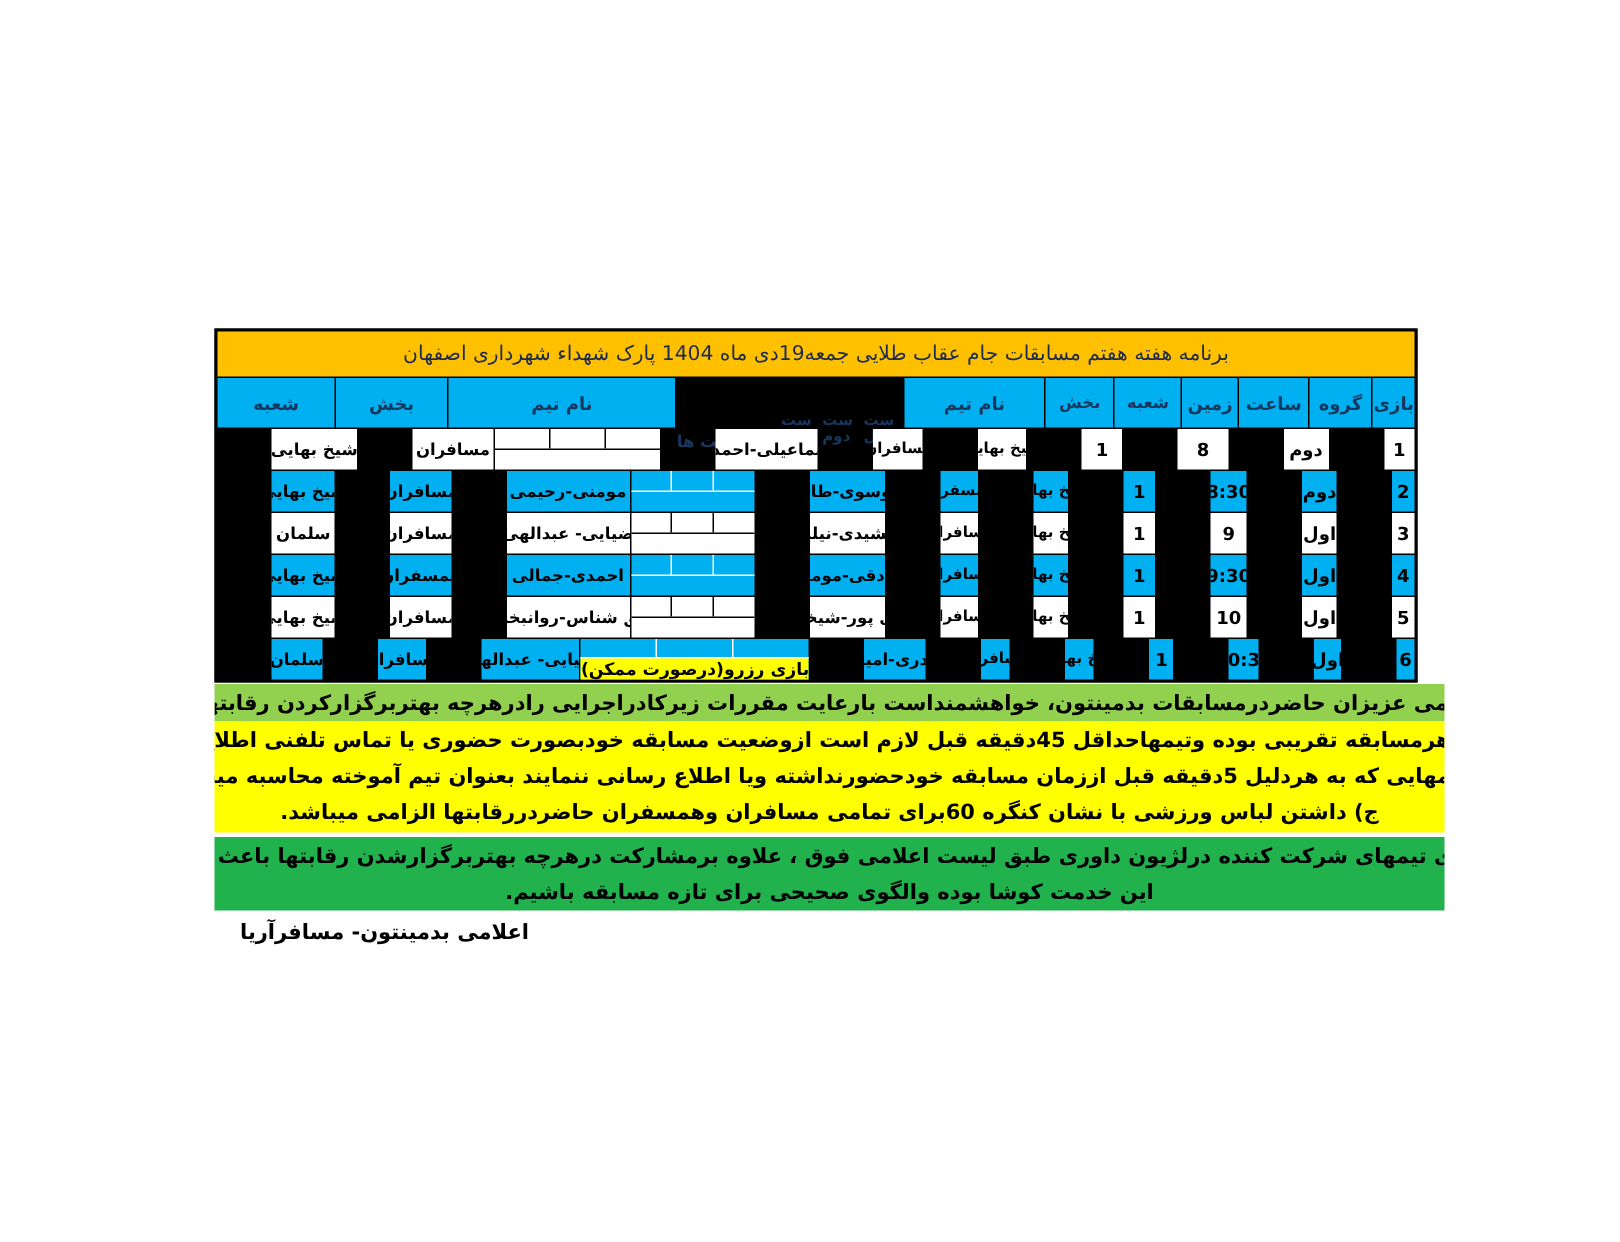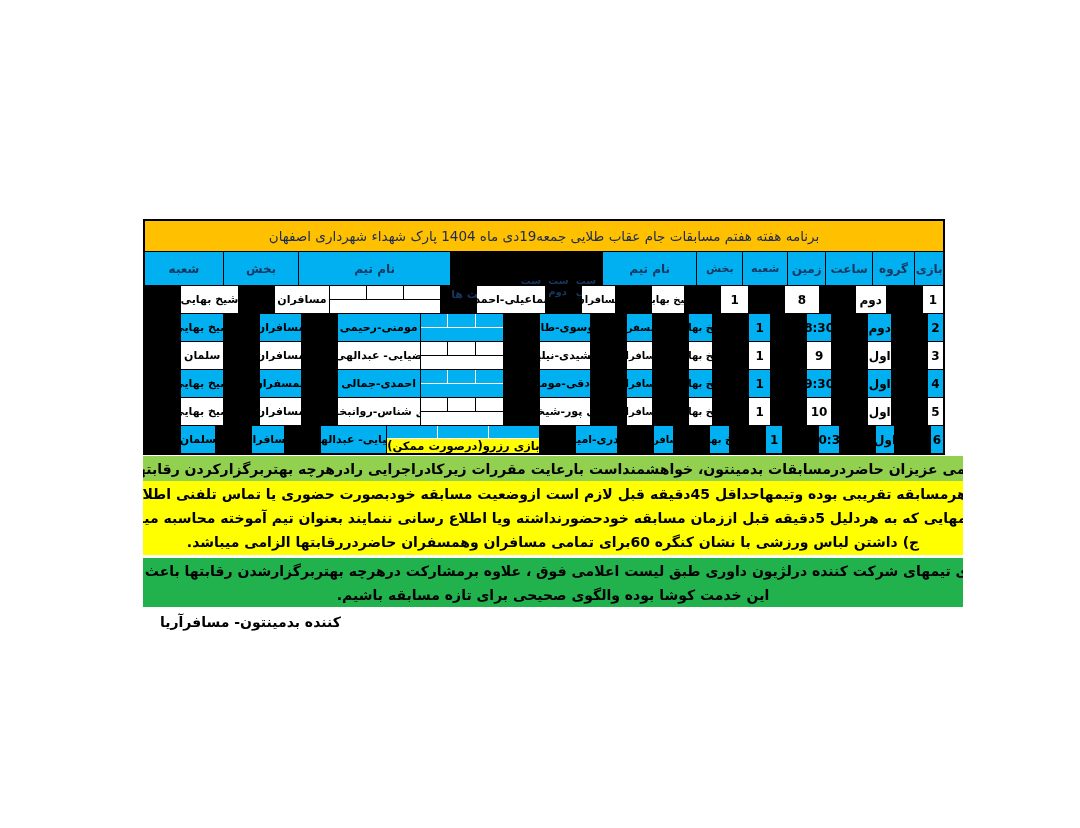--- a/index.html
+++ b/index.html
@@ -240,13 +240,13 @@
   <div class="line" dir="rtl">الف) ساعت هرمسابقه تقریبی بوده وتیمهاحداقل 45دقیقه قبل لازم است ازوضعیت مسابقه خودبصورت حضوری یا تماس تلفنی اطلاع کسب کنند.</div>
   <div class="line" dir="rtl">ت) تیمهایی که به هردلیل 5دقیقه قبل اززمان مسابقه خودحضورنداشته ویا اطلاع رسانی ننمایند بعنوان تیم آموخته محاسبه میشوند.</div>
   <div class="line" dir="rtl">ج) داشتن لباس ورزشی با نشان کنگره 60برای تمامی مسافران وهمسفران حاضردررقابتها الزامی میباشد.</div>
 </div>
 
 <div class="band band-green2">
   <div class="line" dir="rtl">چ) حضوراعضای تیمهای شرکت کننده درلژیون داوری طبق لیست اعلامی فوق ، علاوه برمشارکت درهرچه بهتربرگزارشدن رقابتها باعث تبادل اطلاعات</div>
   <div class="line" dir="rtl">این خدمت کوشا بوده والگوی صحیحی برای تازه مسابقه باشیم.</div>
 </div>
 
-<div class="footer" dir="rtl">کننده بدمینتون- مسافرآریا</div>
+<div class="footer" dir="rtl">اعلامی بدمینتون- مسافرآریا</div>
 
 </body></html>

